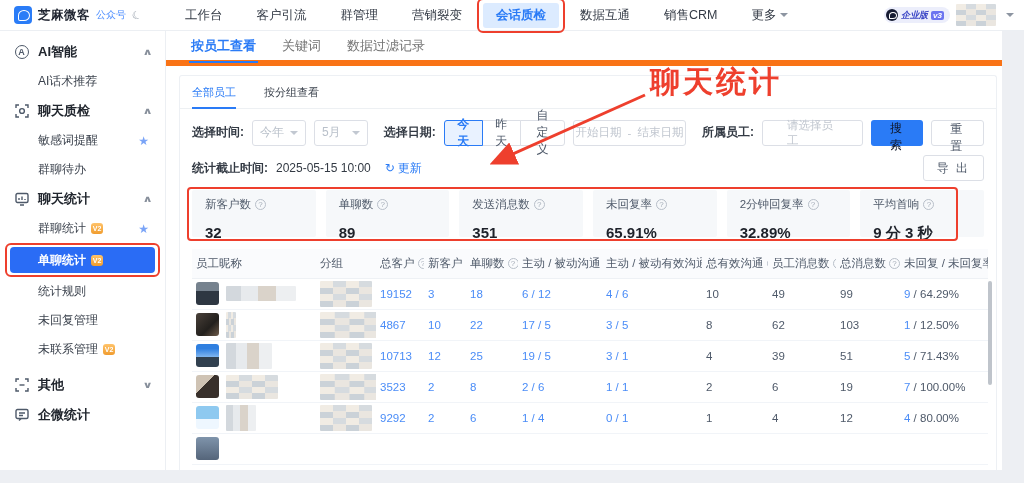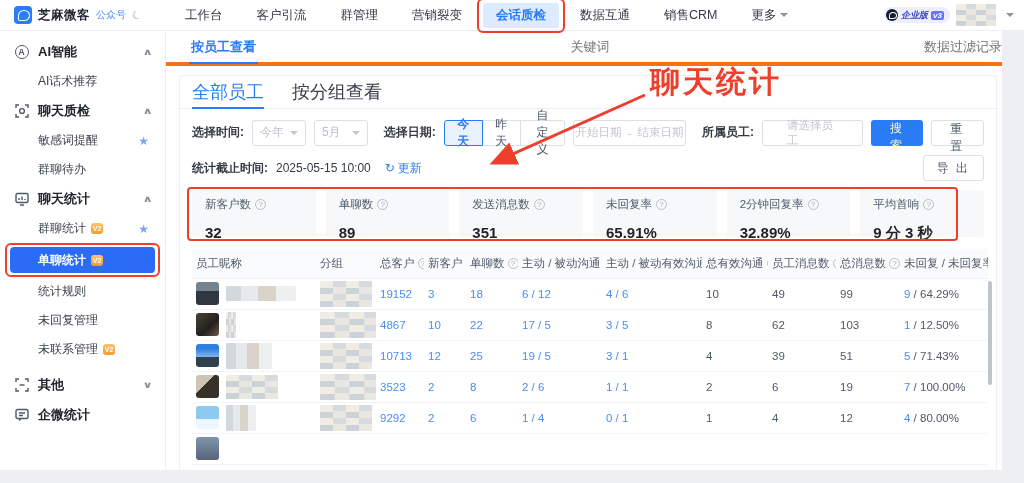--- a/index.html
+++ b/index.html
@@ -53,49 +53,49 @@
             background:linear-gradient(180deg,#ffc36a,#f09c2e); color:#fff; font-size:7px; font-weight:bold;
             border-radius:3px; margin-left:5px; padding:0 1px; }
   .sel-wrap { position:relative; margin:4px 10px; }
   .side-sub.selected { background:#2a6cf5; color:#fff; border-radius:4px; height:26px; padding:0 8px 0 28px; font-weight:bold; }
   .anno-ring { position:absolute; border:2px solid #ee3f2d; border-radius:6px; pointer-events:none; z-index:40; }
   .ring-nav { inset:-5px -6px; }
   .ring-side { inset:-4px -5px; }
 
   
   .main { position:absolute; top:31px; left:166px; width:836px; height:439px; background:#fff; }
-  .tabrow { display:flex; gap:26px; padding:0 0 0 25px; height:35px; align-items:center; border-bottom:4px solid #f97316;justify-content:space-between; }
+  .tabrow { display:flex; gap:26px; padding:0 0 0 25px; height:35px; align-items:center; border-bottom:6px solid #f97316; }
   .tab { font-size:13px; color:#737373; cursor:pointer; position:relative; height:35px; display:flex; align-items:center; }
   .tab.active { color:#2a7bf6; font-weight:bold; }
   .tab.active::after { content:""; position:absolute; left:-2px; right:-2px; bottom:0; height:2px; background:#2a7bf6; }
 
   .card { position:absolute; top:44px; left:13px; right:5px; bottom:0; background:#fff;
           border:1px solid #edf0f4; border-bottom:none; border-radius:3px 3px 0 0; overflow:hidden; }
   .subtabs { display:flex; gap:28px; padding-left:12px; height:33px; align-items:center; border-bottom:1px solid #edf0f3; }
-  .subtab { font-size:18px; color:#3b424d; cursor:pointer; position:relative; height:33px; display:flex; align-items:center; }
+  .subtab { font-size:11px; color:#3b424d; cursor:pointer; position:relative; height:33px; display:flex; align-items:center; }
   .subtab.active { color:#2a7bf6; }
   .subtab.active::after { content:""; position:absolute; left:0; right:0; bottom:0; height:2px; background:#2a7bf6; }
 
   .filters { display:flex; align-items:center; gap:8px; margin:10px 12px 0; height:27px; font-size:12px; color:#333a44; }
   .flabel { font-weight:bold; white-space:nowrap; }
   .select { width:66px; height:26px; border:1px solid #dcdfe6; border-radius:3px; display:flex; align-items:center;
             justify-content:space-between; padding:0 7px; color:#b9c0ca; cursor:pointer; background:#fff; }
   .select .caret-d { border-top-color:#c2c8d1; margin-left:0; }
   .segbtn { height:26px; padding:0 12px; border:1px solid #dcdfe6; background:#fff; color:#4e5969;
             font-size:12px; cursor:pointer; display:flex; align-items:center; }
   .segbtn:first-child { border-radius:3px 0 0 3px; }
   .segbtn:last-child { border-radius:0 3px 3px 0; }
   .segbtn + .segbtn { margin-left:-1px; }
   .segbtn.active { color:#2a7bf6; border-color:#2a7bf6; background:#e9f2ff; z-index:1; font-weight:bold; }
   .seggroup { display:flex; }
   .rangebox { width:148px; height:26px; border:1px solid #dcdfe6; border-radius:3px; display:flex;
               align-items:center; justify-content:center; gap:6px; color:#c0c6cf; font-size:11.5px; background:#fff; }
   .inputbox { width:118px; height:26px; border:1px solid #dcdfe6; border-radius:3px; display:flex;
               align-items:center; padding:0 24px; color:#c0c6cf; font-size:11.5px; background:#fff; }
-  .btn-primary { height:26px; padding:0 13px; background:#2a7bf6; color:#fef9c3; border:none; border-radius:3px;
+  .btn-primary { height:26px; padding:0 13px; background:#2a7bf6; color:#0f172a; border:none; border-radius:3px;
                  font-size:12px; cursor:pointer; letter-spacing:2px; }
   .btn-plain { height:26px; padding:0 13px; background:#fff; color:#4e5969; border:1px solid #dcdfe6;
                border-radius:3px; font-size:12px; cursor:pointer; letter-spacing:2px; }
   .deadrow { display:flex; align-items:center; margin:9px 12px 0; font-size:12px; color:#333a44; height:26px; }
   .refresh { color:#2a7bf6; margin-left:14px; cursor:pointer; display:flex; align-items:center; gap:3px; }
   .export { margin-left:auto; }
 
   .stats { position:relative; display:flex; gap:10px; margin:9px 12px 0; }
   .stat-card { flex:1; background:#f6f8fa; border-radius:2px; padding:7px 13px; height:47px; }
   .stat-label { font-size:11.5px; color:#4e5969; display:flex; align-items:center; gap:4px; white-space:nowrap; }

